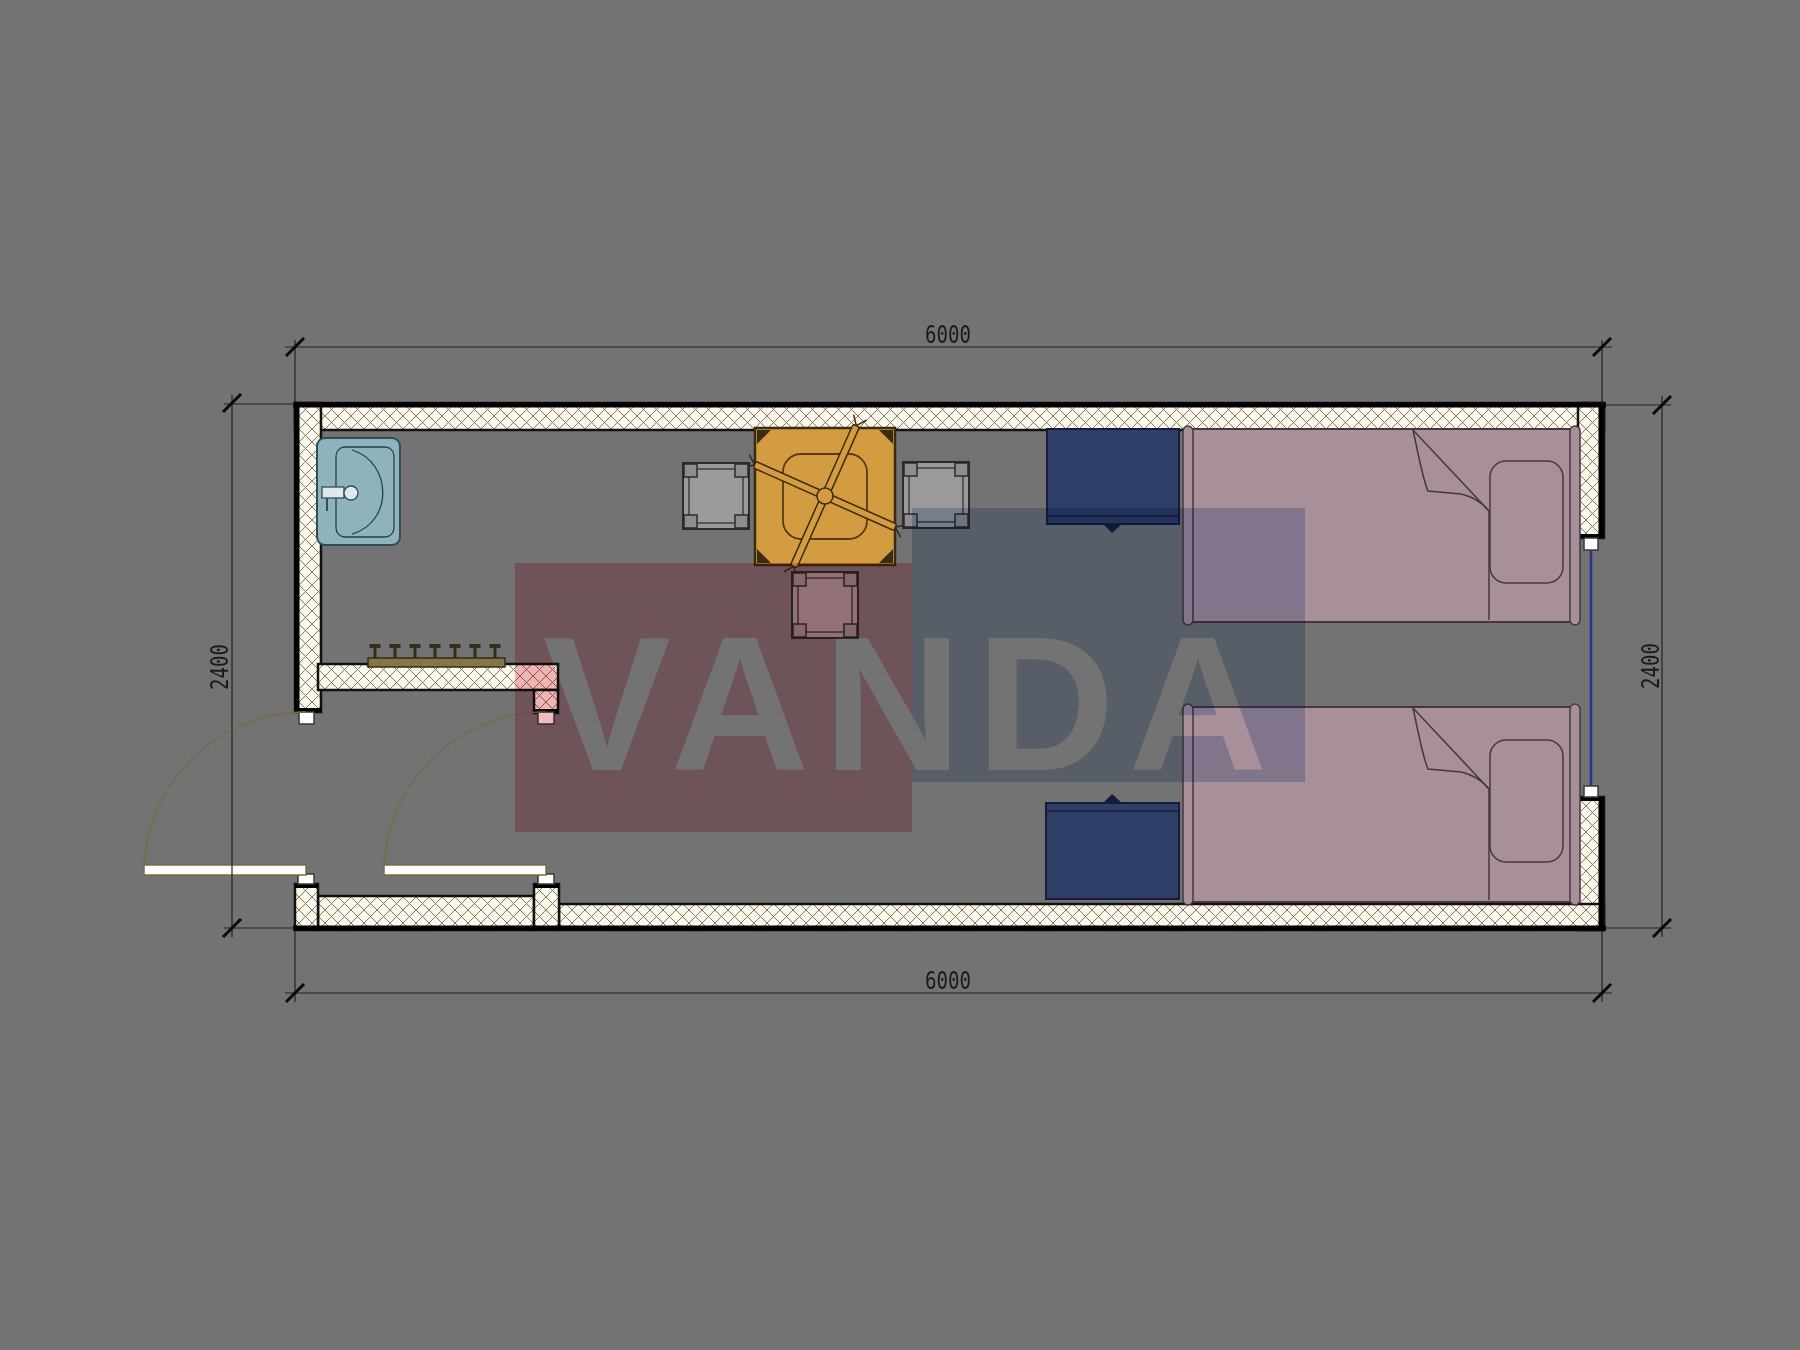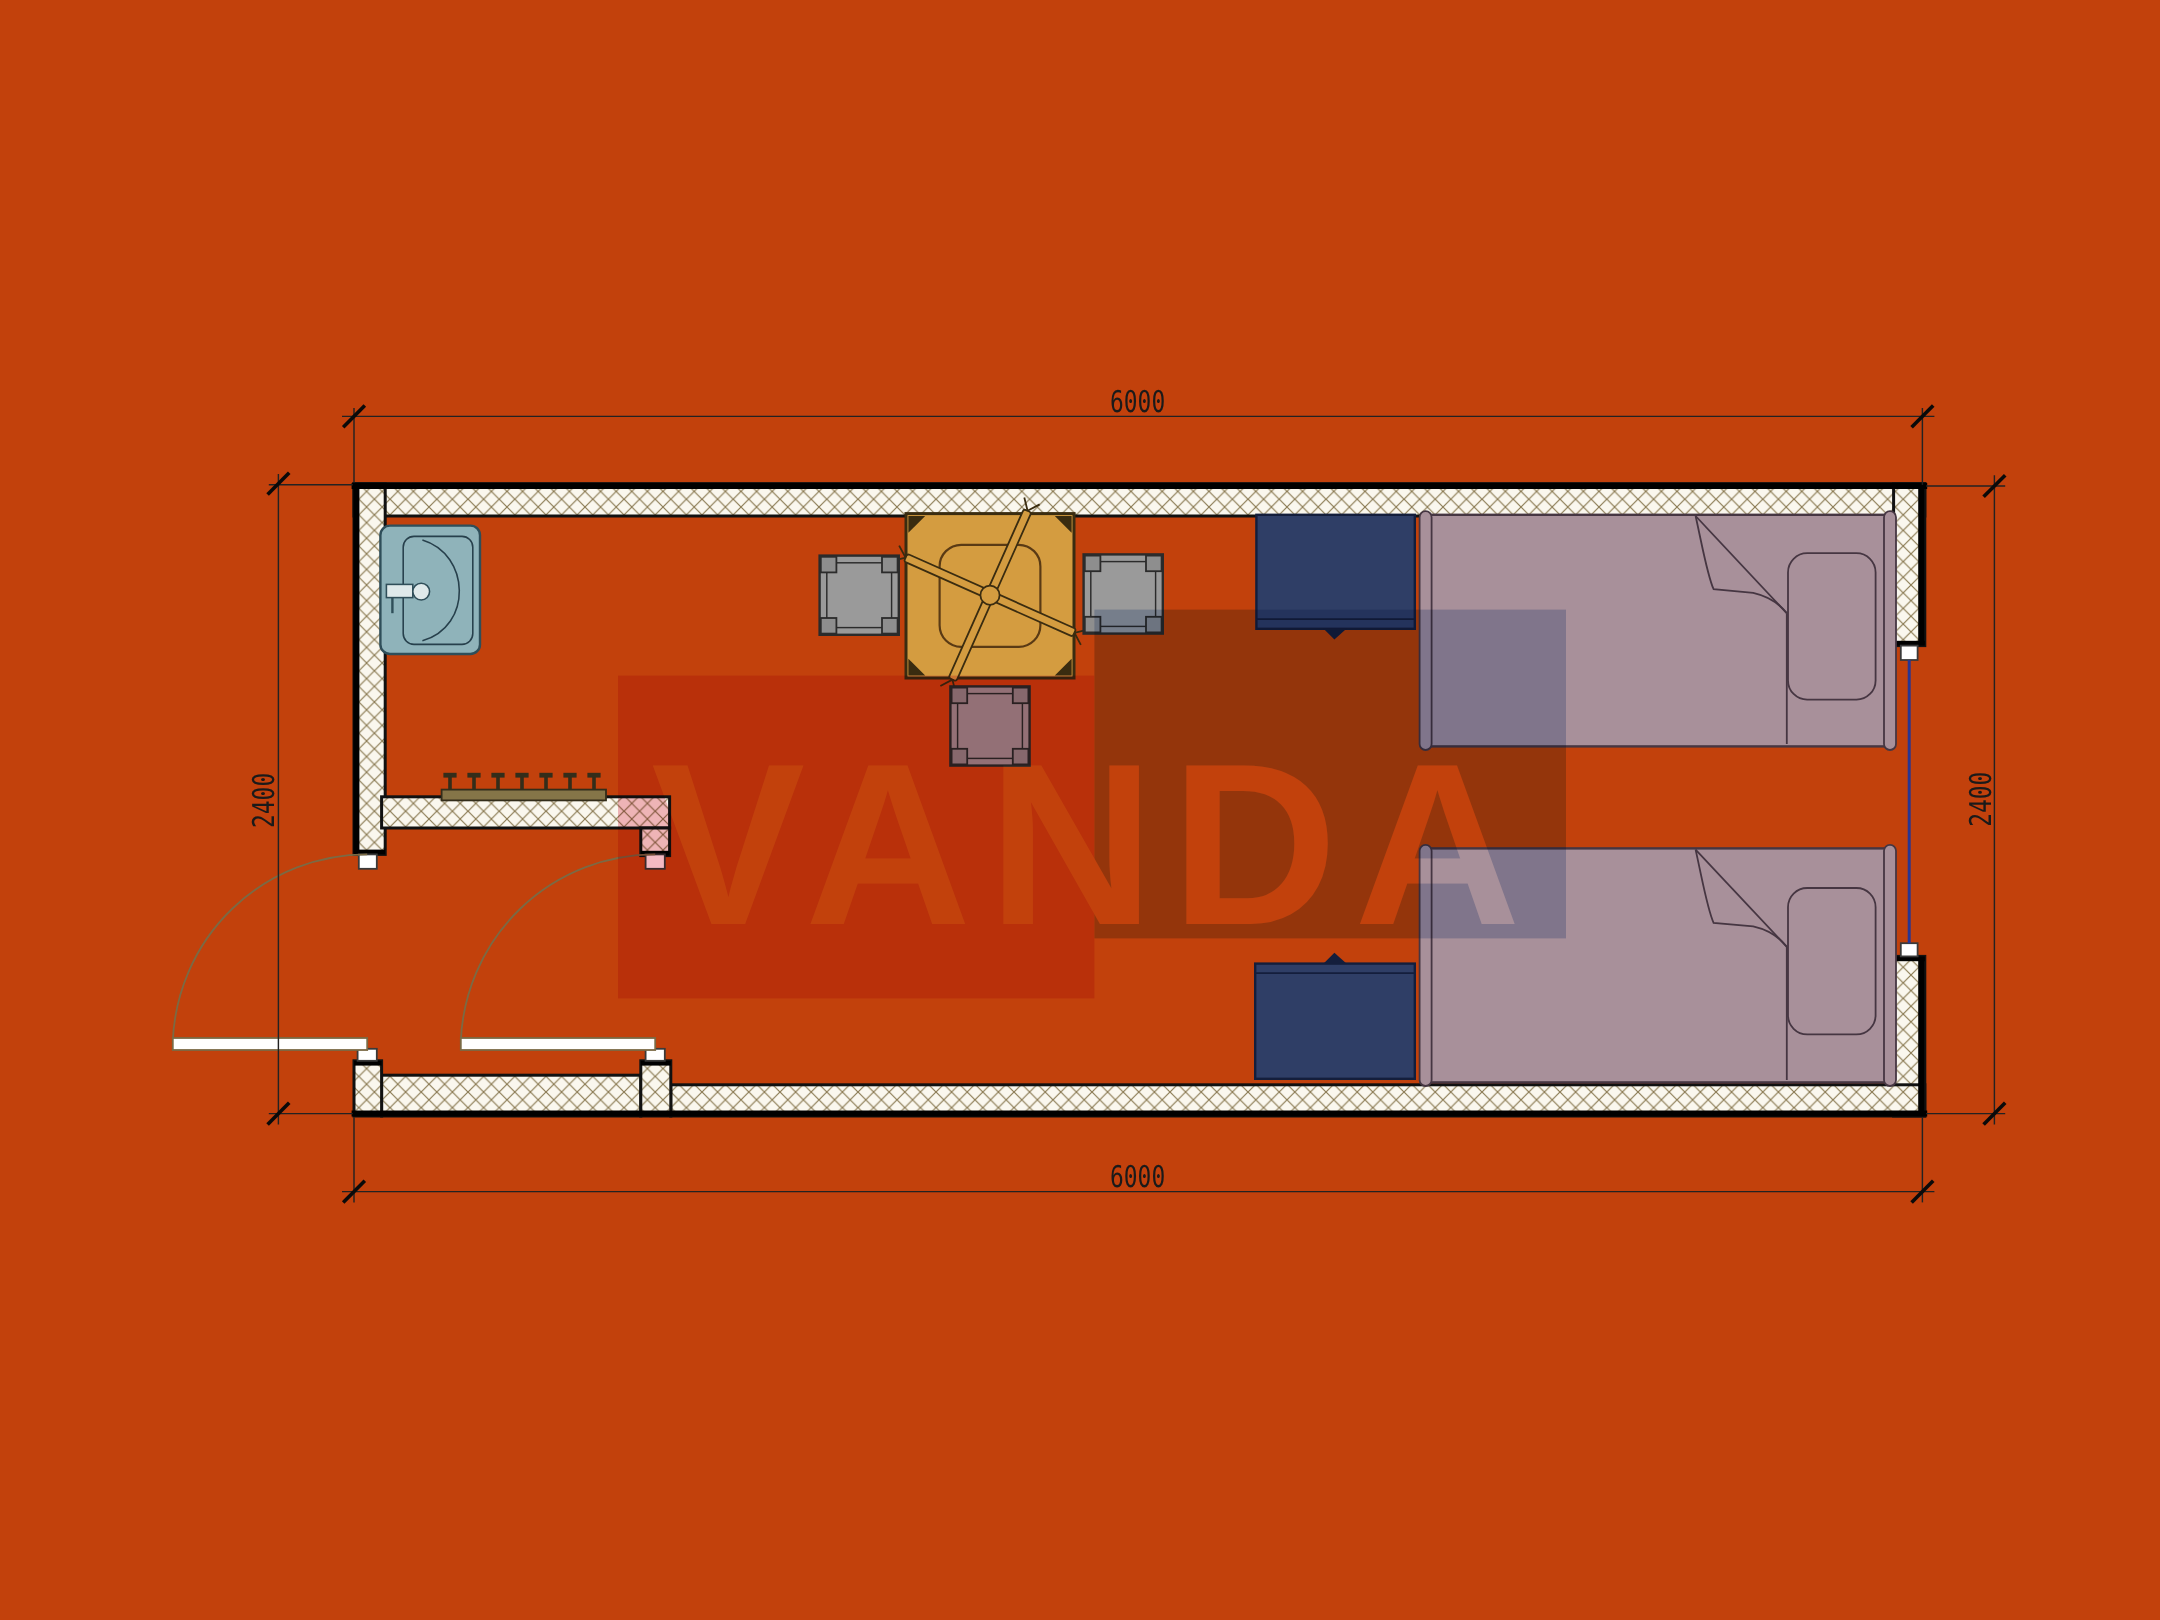--- a/index.html
+++ b/index.html
@@ -1,16 +1,16 @@
 <!DOCTYPE html>
 <html><head>
 <meta charset="utf-8">
 <style>
   html,body{margin:0;padding:0;background:#ffffff;}
-  .canvas{position:relative;width:1800px;height:1350px;background:#c2410c;overflow:hidden;
+  .canvas{position:relative;width:1800px;height:1350px;background:#737373;overflow:hidden;
           font-family:"Liberation Sans", sans-serif;}
   .plan-svg{position:absolute;left:0;top:0;}
   .dim{font-family:"DejaVu Sans Mono", monospace;font-size:25px;fill:#1a1a1a;}
   .watermark{position:absolute;left:12px;top:0;width:1800px;height:1350px;
              mix-blend-mode:multiply;pointer-events:none;border-radius:30px;}
   .wm-text{position:absolute;left:480px;top:608px;width:840px;text-align:center;
            font-family:"Liberation Sans", sans-serif;font-weight:bold;font-size:192px;
            letter-spacing:14px;color:#ffffff;line-height:1;white-space:nowrap;}
 </style>
 </head>

